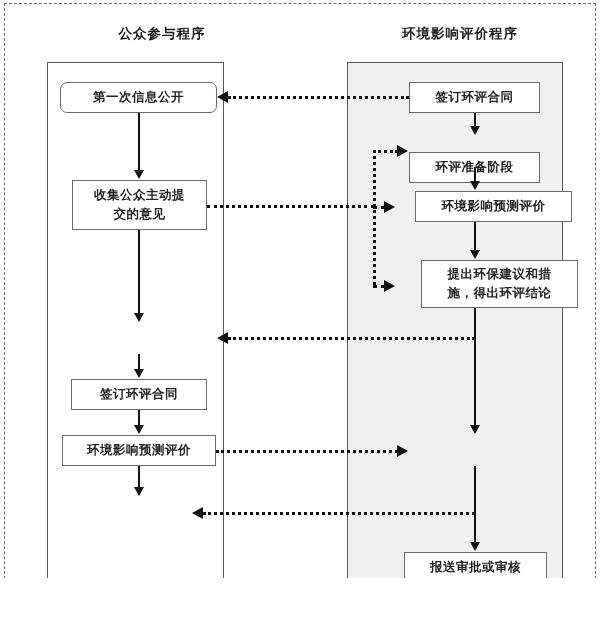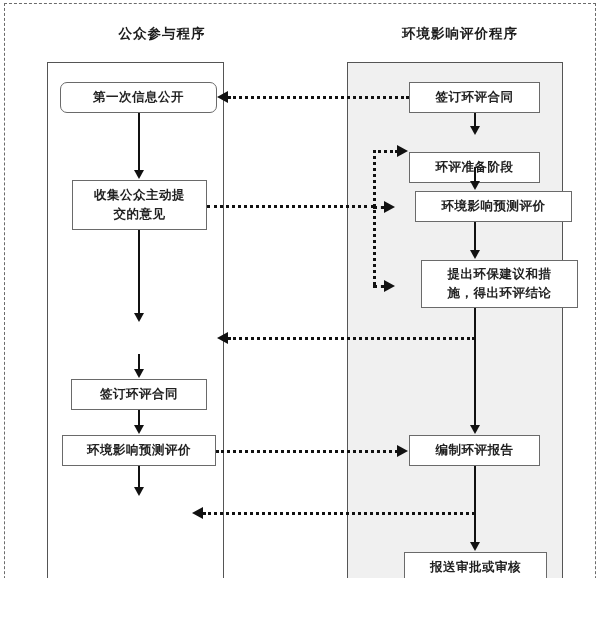--- a/index.html
+++ b/index.html
@@ -140,21 +140,20 @@
 
   <div class="node" style="left:415px; top:191px; width:157px; height:31px;">环境影响预测评价</div>
 
   <div class="node two-line" style="left:396px; top:260px; width:157px; height:48px;margin-left:25px;">
     <span style="display:block;">
       <span style="display:block;">提出环保建议和措</span>
       <span style="display:block;">施，得出环评结论</span>
     </span>
   </div>
 
-  <div class="node" style="left:409px; top:435px; width:131px; height:31px;">编制环评报告</div>
 
   <div class="node" style="left:404px; top:552px; width:143px; height:31px;">报送审批或审核</div>
 
   <div class="vline" style="left:138px; top:113px; height:58px;"></div>
   <div class="arrowhead-down" style="left:134px; top:170px;"></div>
 
   <div class="vline" style="left:138px; top:230px; height:84px;"></div>
   <div class="arrowhead-down" style="left:134px; top:313px;"></div>
 
   <div class="vline" style="left:138px; top:354px; height:16px;"></div>

